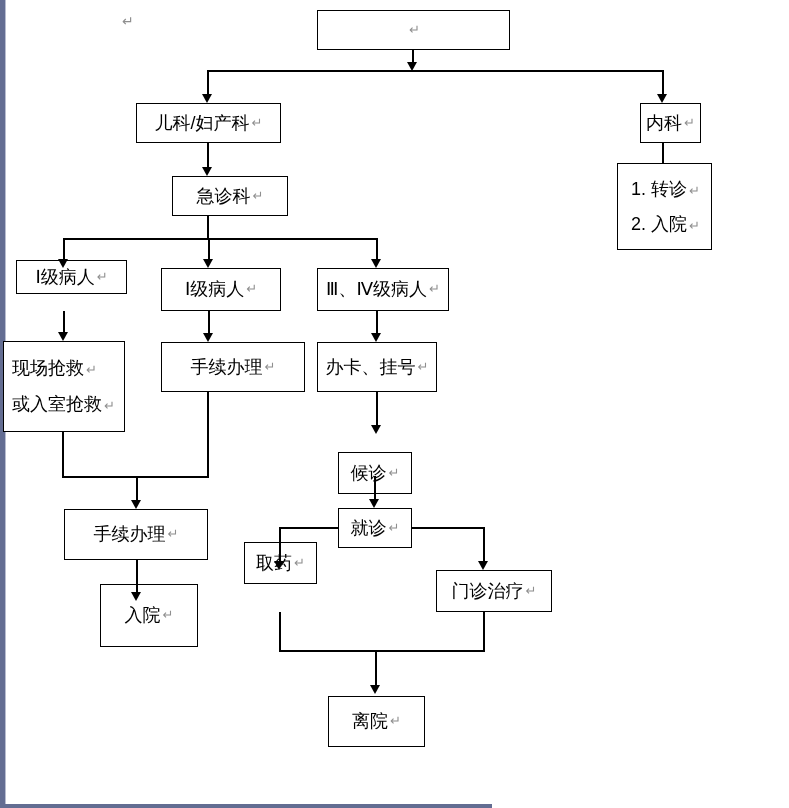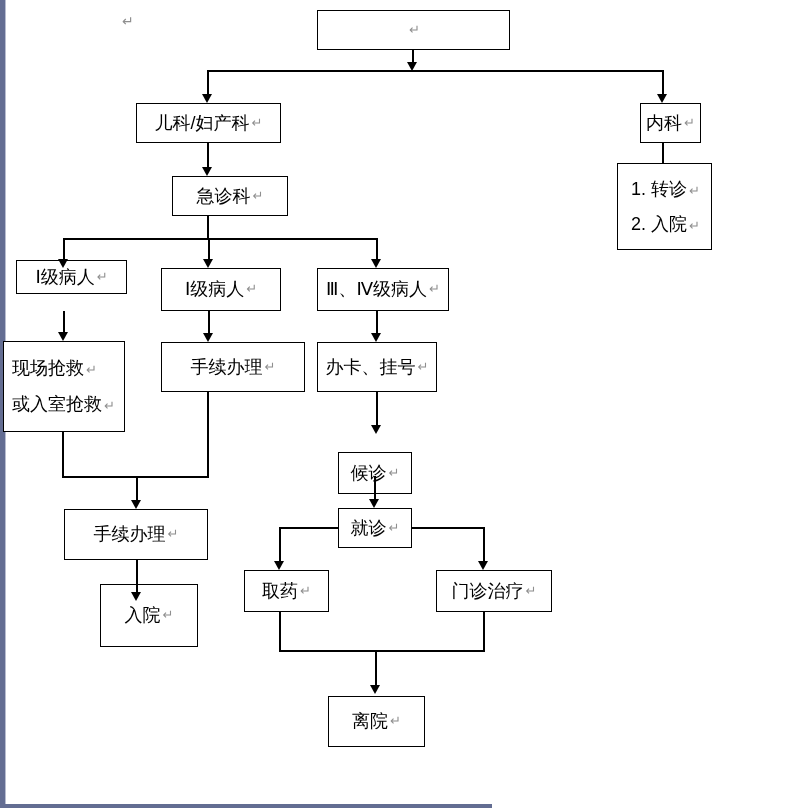--- a/index.html
+++ b/index.html
@@ -128,21 +128,21 @@
   <div class="node" style="left:338px;top:508px;width:74px;height:40px">
     <span>就诊</span>
       <span class="rm">↵</span>
   </div>
 
   <div class="node" style="left:64px;top:509px;width:144px;height:51px">
     <span>手续办理</span>
       <span class="rm">↵</span>
   </div>
 
-  <div class="node" style="left:244px;top:570px;width:85px;height:42px">
+  <div class="node" style="left:244px;top:542px;width:73px;height:42px">
     <span>取药</span>
       <span class="rm">↵</span>
   </div>
 
   <div class="node" style="left:436px;top:570px;width:116px;height:42px">
     <span>门诊治疗</span>
       <span class="rm">↵</span>
   </div>
 
   <div class="node" style="left:100px;top:584px;width:98px;height:63px">

